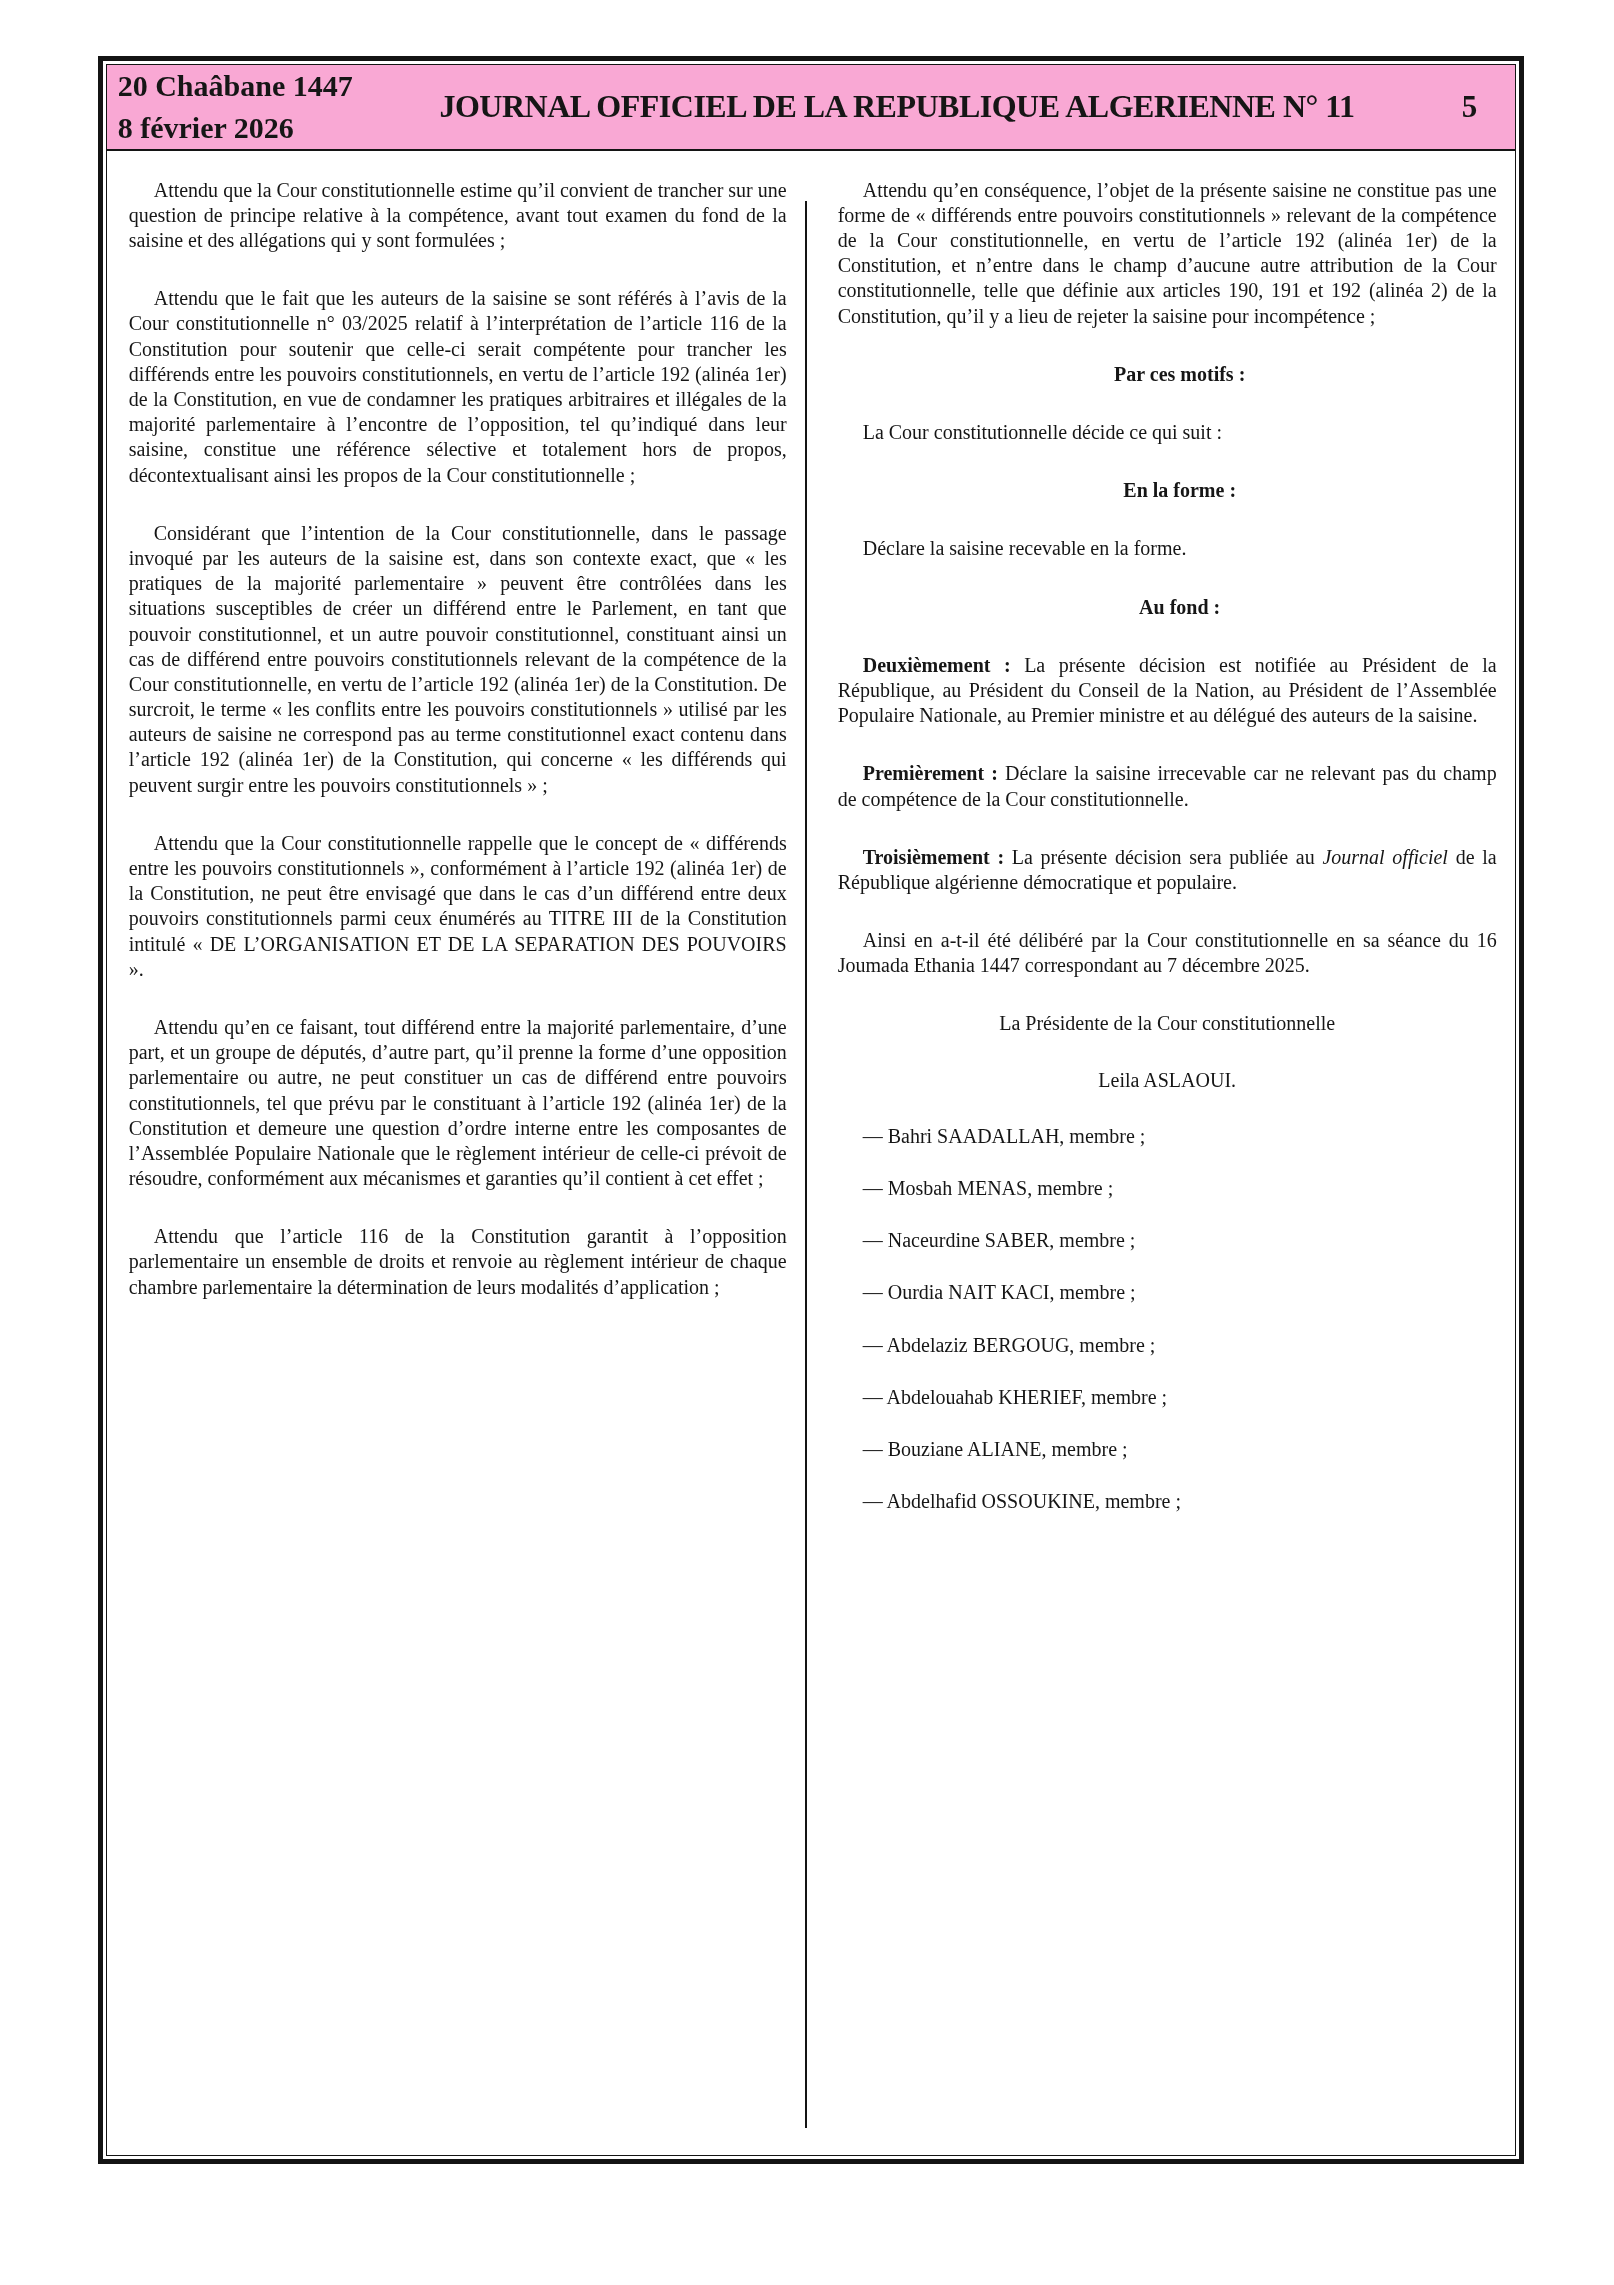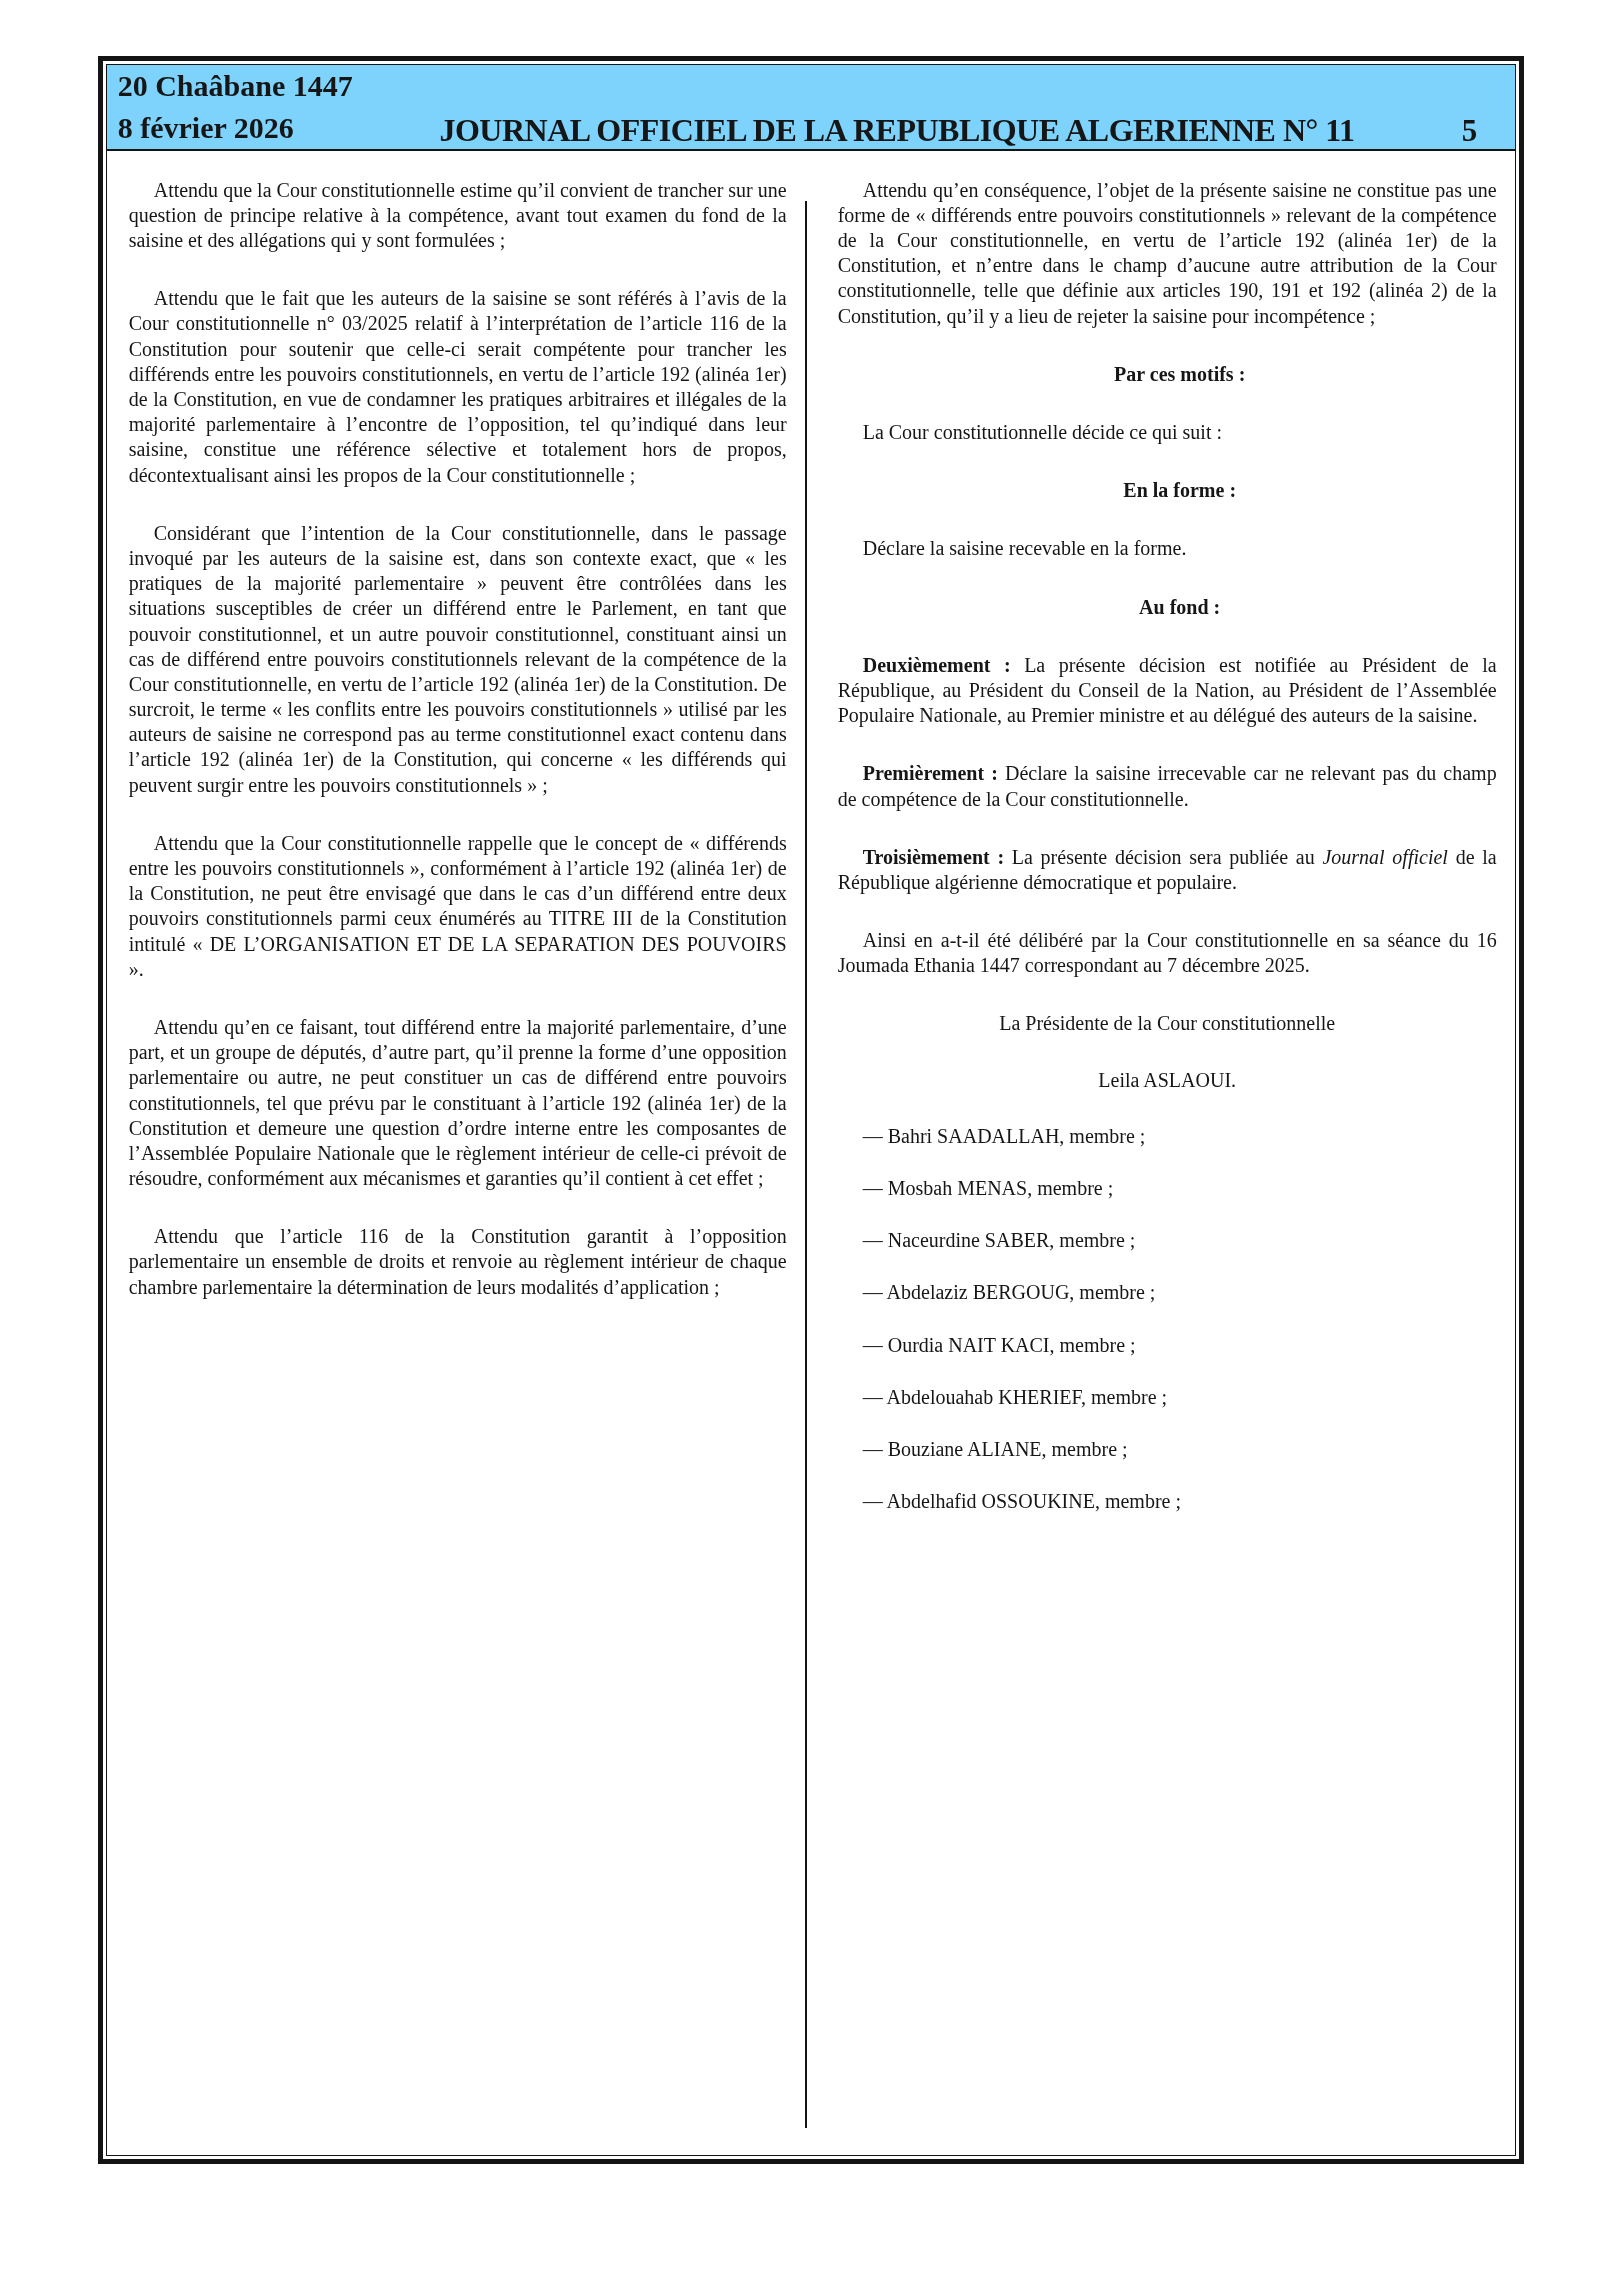--- a/index.html
+++ b/index.html
@@ -24,24 +24,24 @@
   .frame-inner {
     position: absolute;
     inset: 2.7px;
     border: 1.8px solid #141414;
   }
   .header-bar {
     position: absolute;
     left: 0; top: 0; right: 0;
     height: 86px;
     box-sizing: border-box;
-    background: #7dd3fc;
+    background: #f9a8d4;
     border-bottom: 2.7px solid #141414;
     display: flex;
-    align-items: flex-end;
+    align-items: center;
   }
   .header-dates {
     width: 299px;
     padding-left: 11px;
     font-weight: bold;
     font-size: 30px;
     line-height: 1.4;
     white-space: nowrap;
   }
   .header-title {
@@ -154,22 +154,22 @@
           <p class="para"><span class="bold">Troisièmement :</span><span> La présente décision sera publiée au </span><span class="italic">Journal officiel</span><span> de la République algérienne démocratique et populaire.</span></p>
 
           <p class="para">Ainsi en a-t-il été délibéré par la Cour constitutionnelle en sa séance du 16 Joumada Ethania 1447 correspondant au 7 décembre 2025.</p>
 
           <p class="center-line">La Présidente de la Cour constitutionnelle</p>
           <p class="center-line">Leila ASLAOUI.</p>
 
           <p class="member">— Bahri SAADALLAH, membre ;</p>
           <p class="member">— Mosbah MENAS, membre ;</p>
           <p class="member">— Naceurdine SABER, membre ;</p>
+          <p class="member">— Ourdia NAIT KACI, membre ;</p>
           <p class="member">— Abdelaziz BERGOUG, membre ;</p>
-          <p class="member">— Ourdia NAIT KACI, membre ;</p>
           <p class="member">— Abdelouahab KHERIEF, membre ;</p>
           <p class="member">— Bouziane ALIANE, membre ;</p>
           <p class="member">— Abdelhafid OSSOUKINE, membre ;</p>
 
         </div>
       </div>
 
     </div>
   </div>
 </div>

